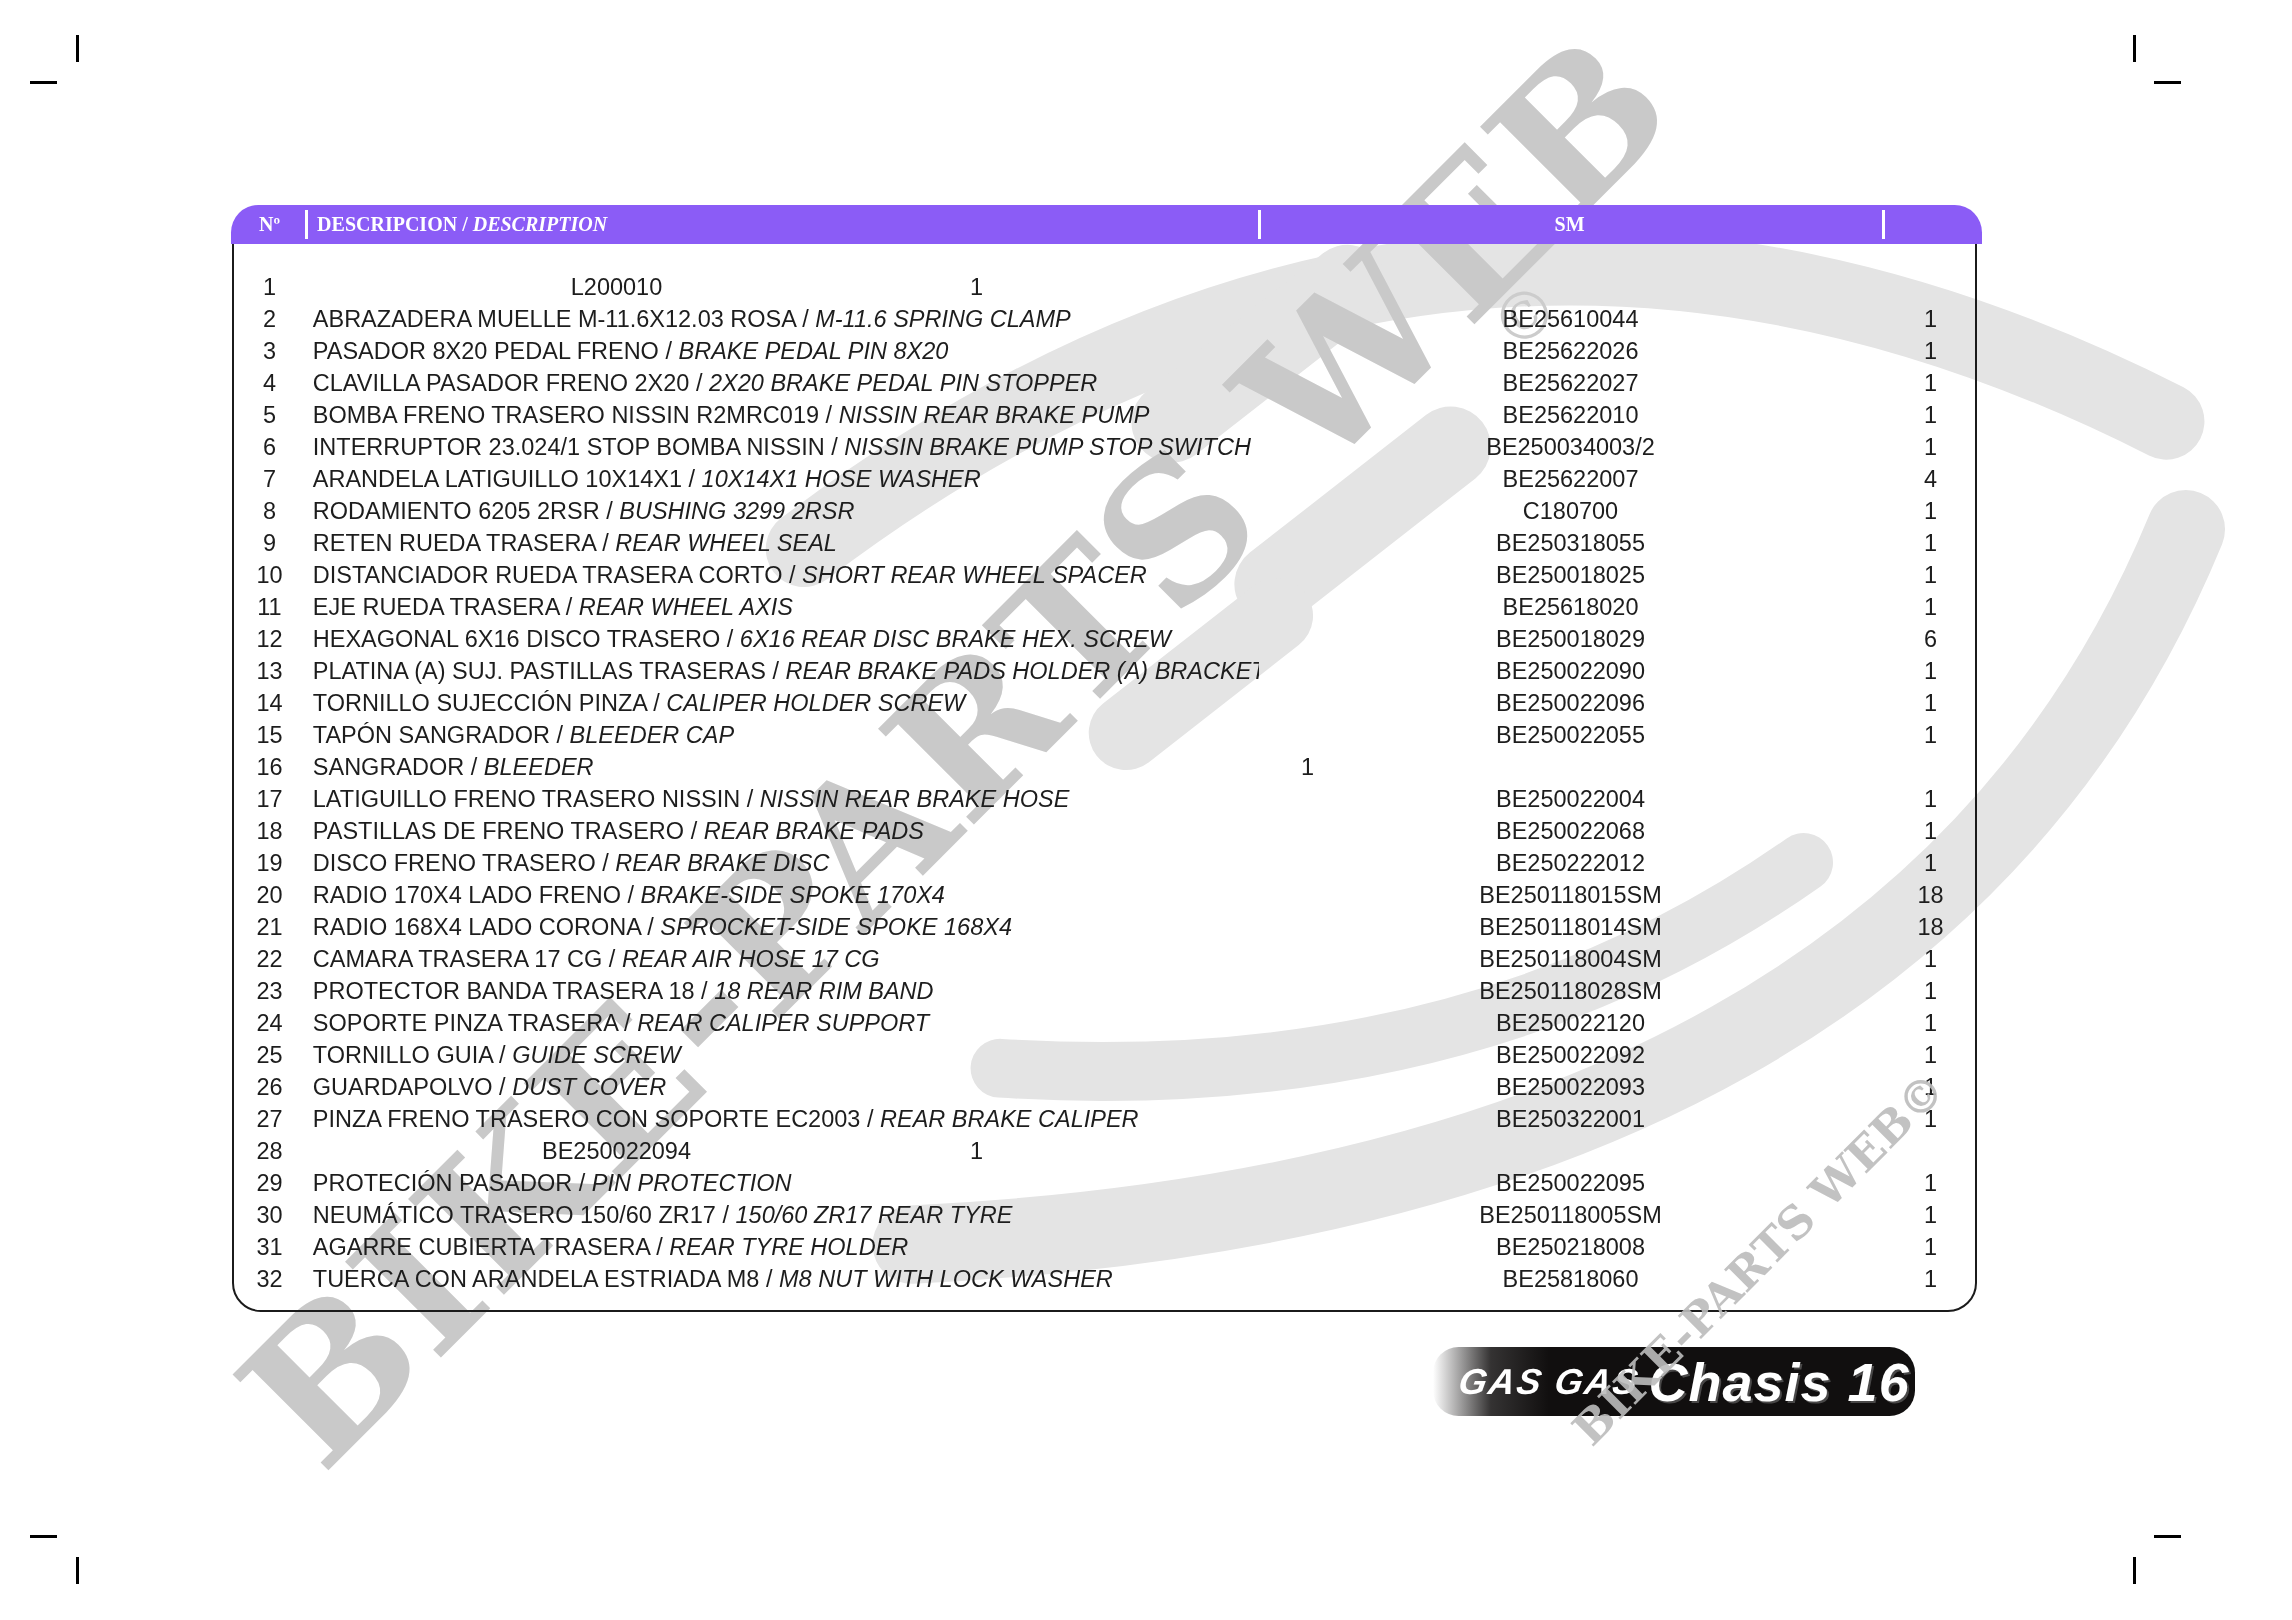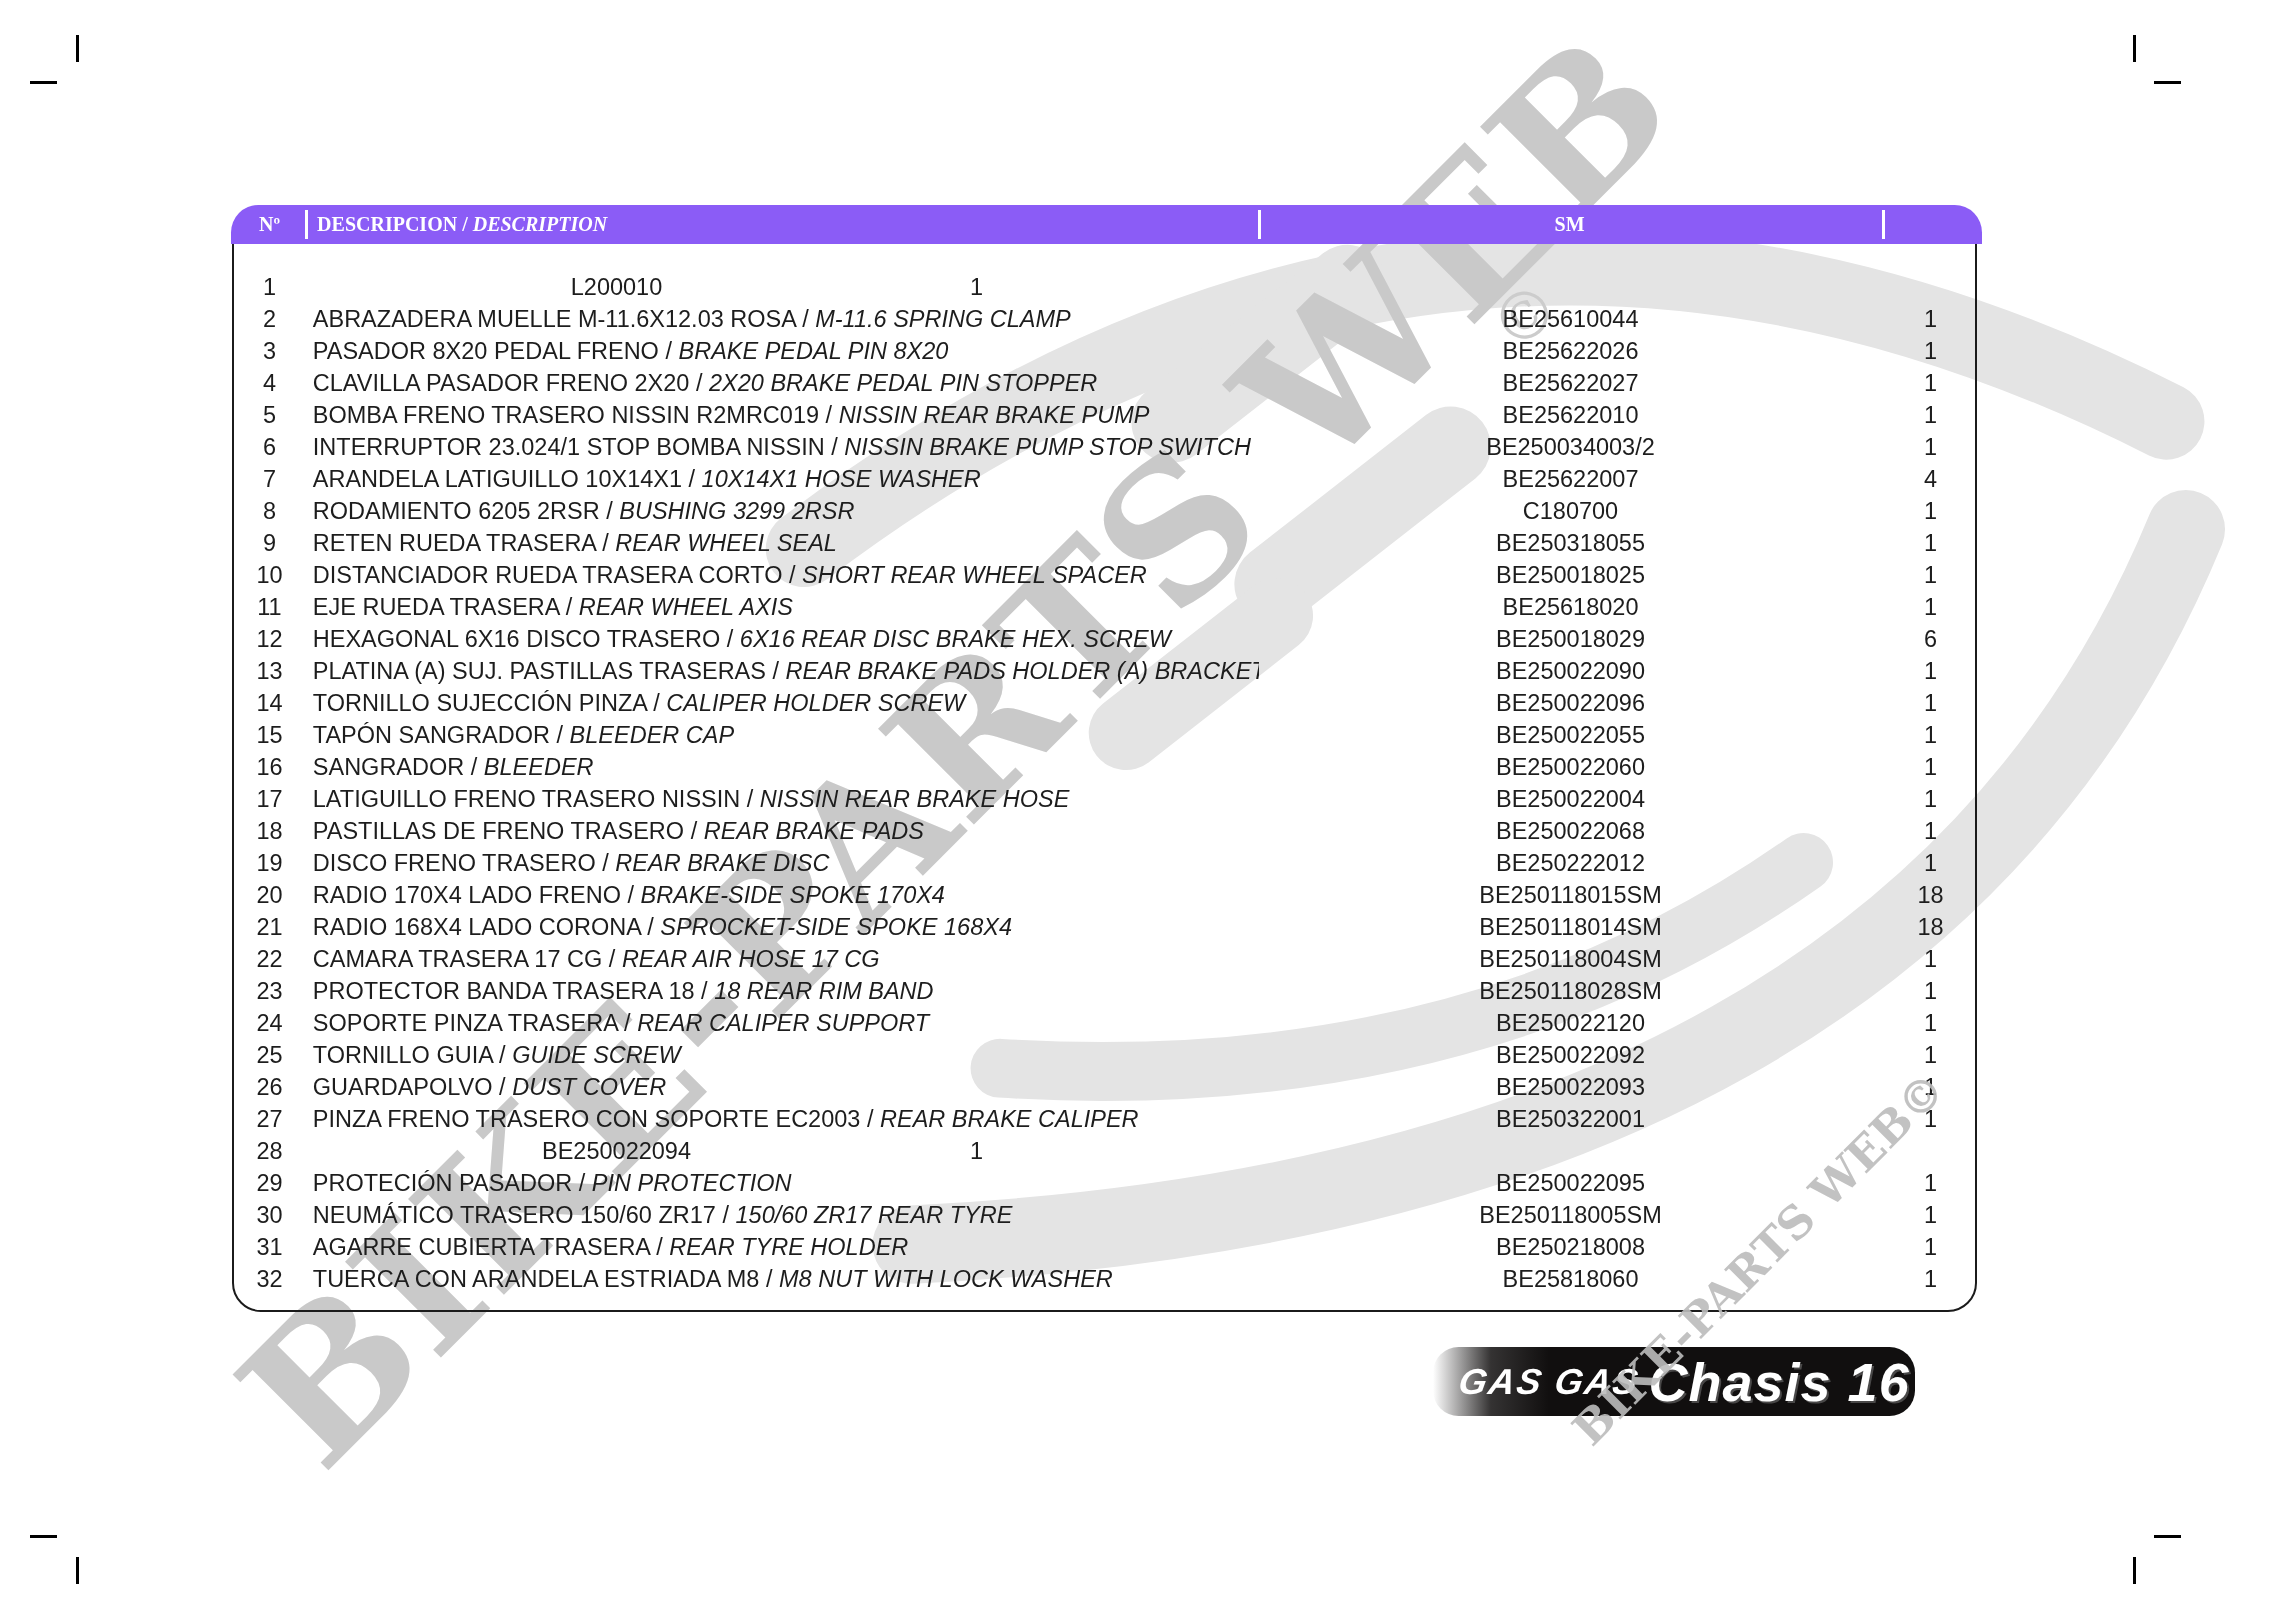--- a/index.html
+++ b/index.html
@@ -213,21 +213,20 @@
     </div>
         <div class="row">
       <span class="c-num">15</span>
       <span class="c-desc"><span>TAPÓN SANGRADOR</span><span> / </span><span class="en">BLEEDER CAP</span></span>
       <span class="c-sm">BE250022055</span>
       <span class="c-qty">1</span>
     </div>
         <div class="row">
       <span class="c-num">16</span>
       <span class="c-desc"><span>SANGRADOR</span><span> / </span><span class="en">BLEEDER</span></span>
-      <span class="c-sm">BE250022060</span>
       <span class="c-qty">1</span>
     </div>
         <div class="row">
       <span class="c-num">17</span>
       <span class="c-desc"><span>LATIGUILLO FRENO TRASERO NISSIN</span><span> / </span><span class="en">NISSIN REAR BRAKE HOSE</span></span>
       <span class="c-sm">BE250022004</span>
       <span class="c-qty">1</span>
     </div>
         <div class="row">
       <span class="c-num">18</span>

